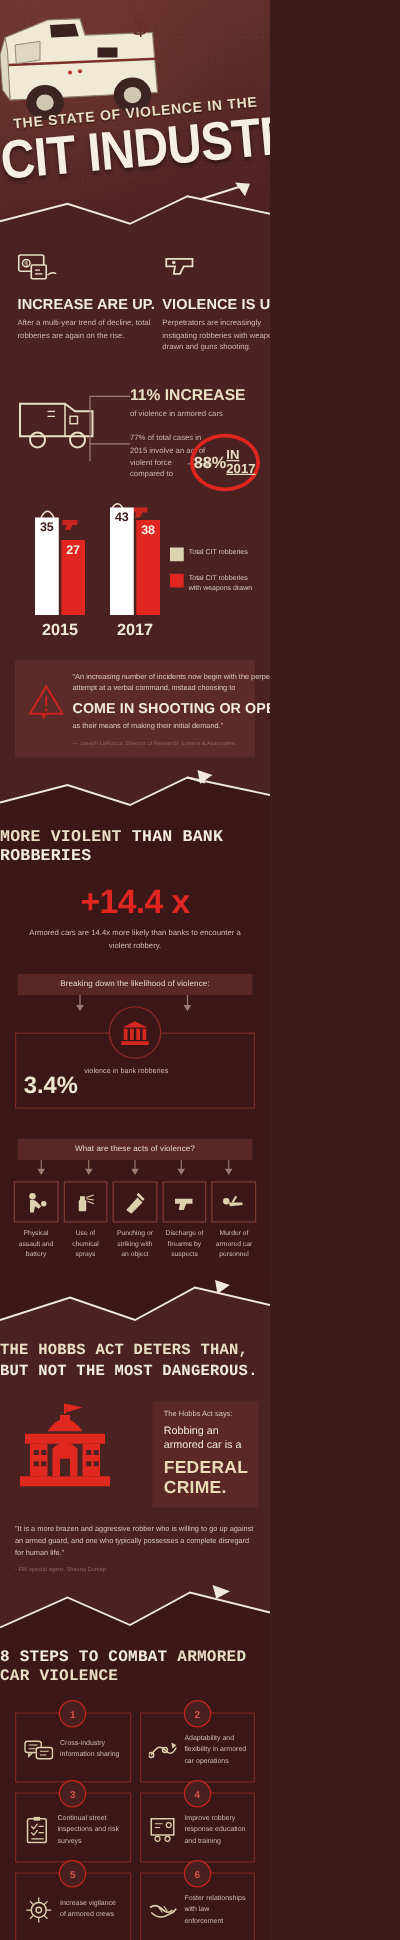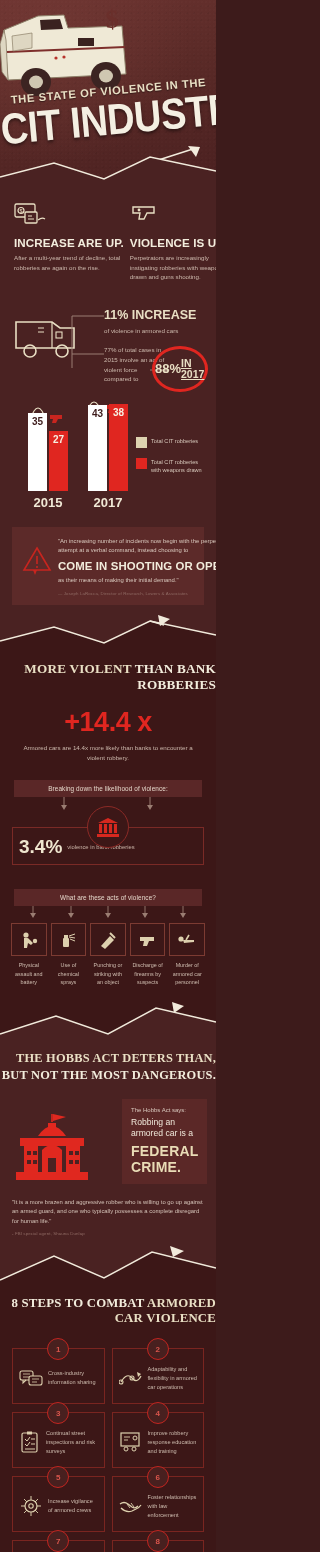--- a/index.html
+++ b/index.html
@@ -43,23 +43,23 @@
     margin-top:5px; white-space:nowrap; text-shadow:0 2px 3px rgba(0,0,0,.45);
   }
   .hero-arrow { position:absolute; right:8px; bottom:22px; width:64px; height:22px; }
 
   
   .zig { position:absolute; left:0; width:216px; height:34px; pointer-events:none; }
 
   
   .sec { position:relative; }
   .h2 {
-    font-family:Liberation Serif, serif;
+    font-family:Liberation Mono, monospace;
     font-weight:bold; letter-spacing:.2px; color:#f2ecdc;
-    text-align:right;
+    text-align:left;
   }
   .cream { color:#e9dfc4; }
   .body-t { color:#cdb9ad; font-size:6.2px; line-height:1.55; }
 
   
   .twoup { display:flex; gap:6px; padding:0 14px; }
   .twoup > div { flex:1; }
   .tu-title {
     font-family:"Liberation Sans Narrow","Liberation Sans",sans-serif;
     font-weight:bold; font-size:11.6px; color:#f3eddd; letter-spacing:.1px;
@@ -130,39 +130,39 @@
     margin:0 14px; background:#5a2727; text-align:center;
     color:#e4d6c9; font-size:6.4px; padding:5px 0; letter-spacing:.1px;
   }
   .twocard { display:flex; gap:7px; padding:0 12px; }
   .card {
     flex:1; border:1px solid #7a2a26; padding:9px 6px 8px;
     display:flex; align-items:center; gap:5px; position:relative;
   }
   .pct {
     font-family:"Liberation Sans Narrow","Liberation Sans",sans-serif;
-    font-weight:bold; font-size:19px; color:#efe6cf; line-height:1;
+    font-weight:bold; font-size:19px; color:#efe6cf; line-height:1;margin-top:23px;
   }
   .pct-lab { color:#cbb5a8; font-size:5.8px; line-height:1.5; }
   .ring {
     position:absolute; width:42px; height:42px; border:1.5px solid #8b2a26;
     border-radius:50%; background:#3c1717;
     display:flex; align-items:center; justify-content:center;
   }
 
   .acts { display:flex; gap:4px; padding:0 11px; }
   .act { flex:1; text-align:center; }
   .act .ibox {
     border:1px solid #7c3b32; height:33px; display:flex;
     align-items:center; justify-content:center; margin-bottom:5px;
   }
   .act p { color:#cfbdb0; font-size:5.4px; line-height:1.55; }
 
   
-  .hobbs-flex { display:flex; align-items:flex-end; gap:14px; padding:0 12px; }
+  .hobbs-flex { display:flex; align-items:flex-start; gap:14px; padding:0 12px; }
   .hobbs-box { background:#5b2827; padding:8px 9px 9px; flex:1; }
   .hobbs-k { color:#d8c8bd; font-size:6px; margin-bottom:4px; }
   .hobbs-m { color:#f0e8da; font-size:8.6px; line-height:1.35; }
   .hobbs-b {
     font-family:"Liberation Sans Narrow","Liberation Sans",sans-serif;
     font-weight:bold; font-size:14px; color:#e9dcb6; margin-top:3px;
     letter-spacing:.2px;
   }
 
   
@@ -313,21 +313,21 @@
           <span>35</span>
         </div>
         <div class="bar red-b" style="height:60px">
           <span>27</span>
         </div>
       </div>
       <div class="grp">
         <div class="bar cream-b" style="height:86px">
           <span>43</span>
         </div>
-        <div class="bar red-b" style="height:87px">
+        <div class="bar red-b" style="height:76px">
           <span>38</span>
         </div>
       </div>
     </div>
     <div class="xlabels">
       <div class="xlab">2015</div>
       <div class="xlab">2017</div>
     </div>
 
     <div class="legend">

